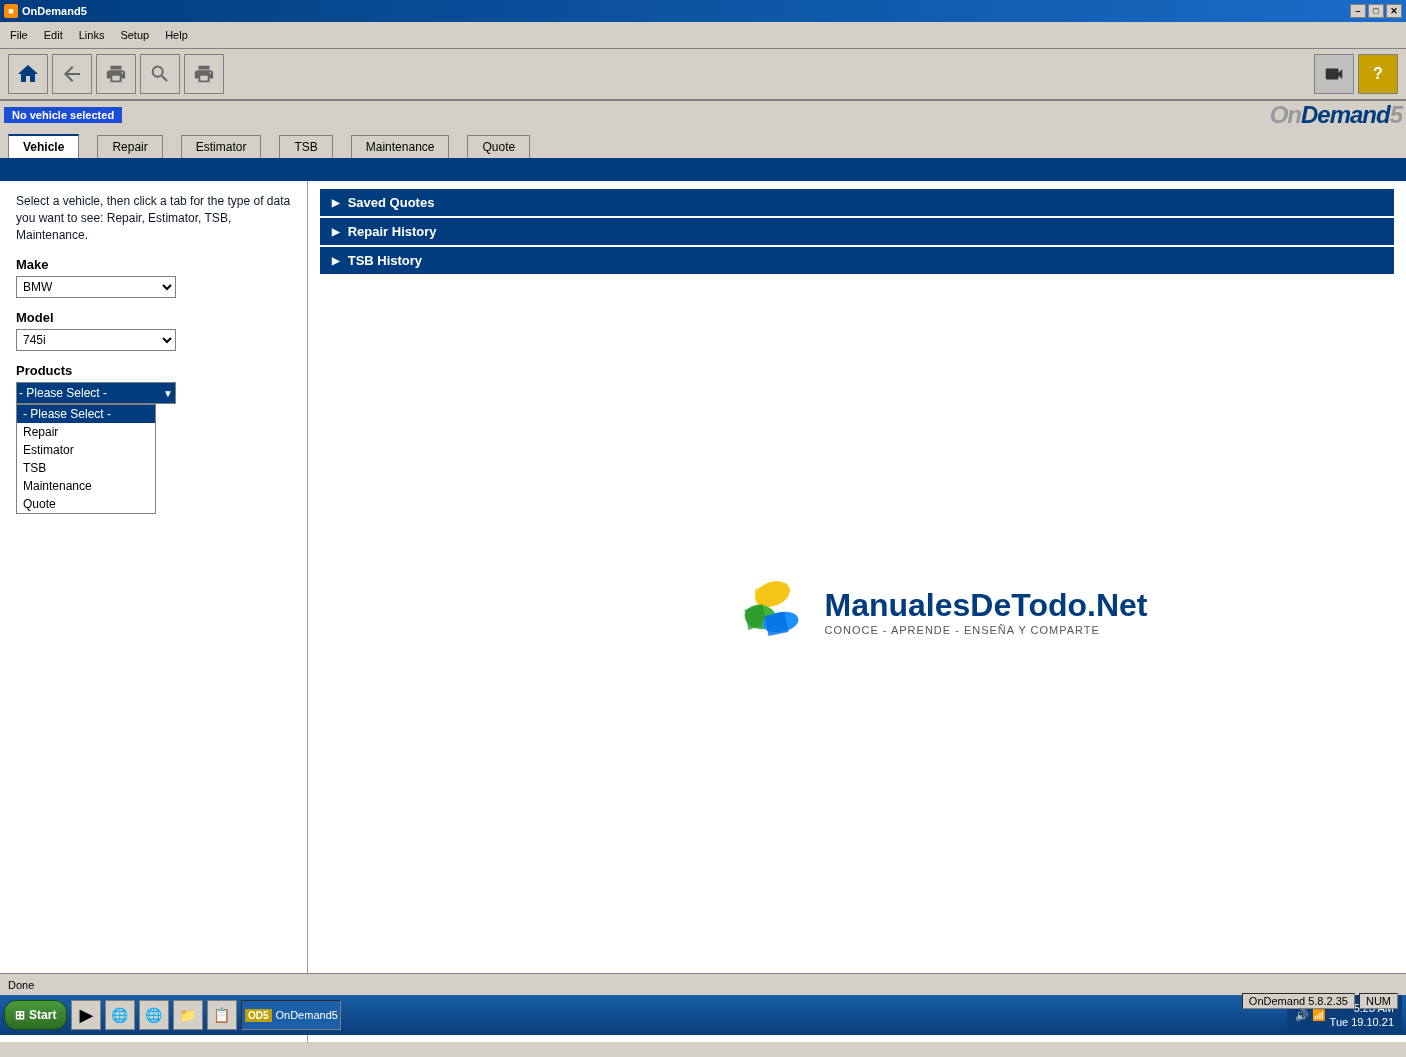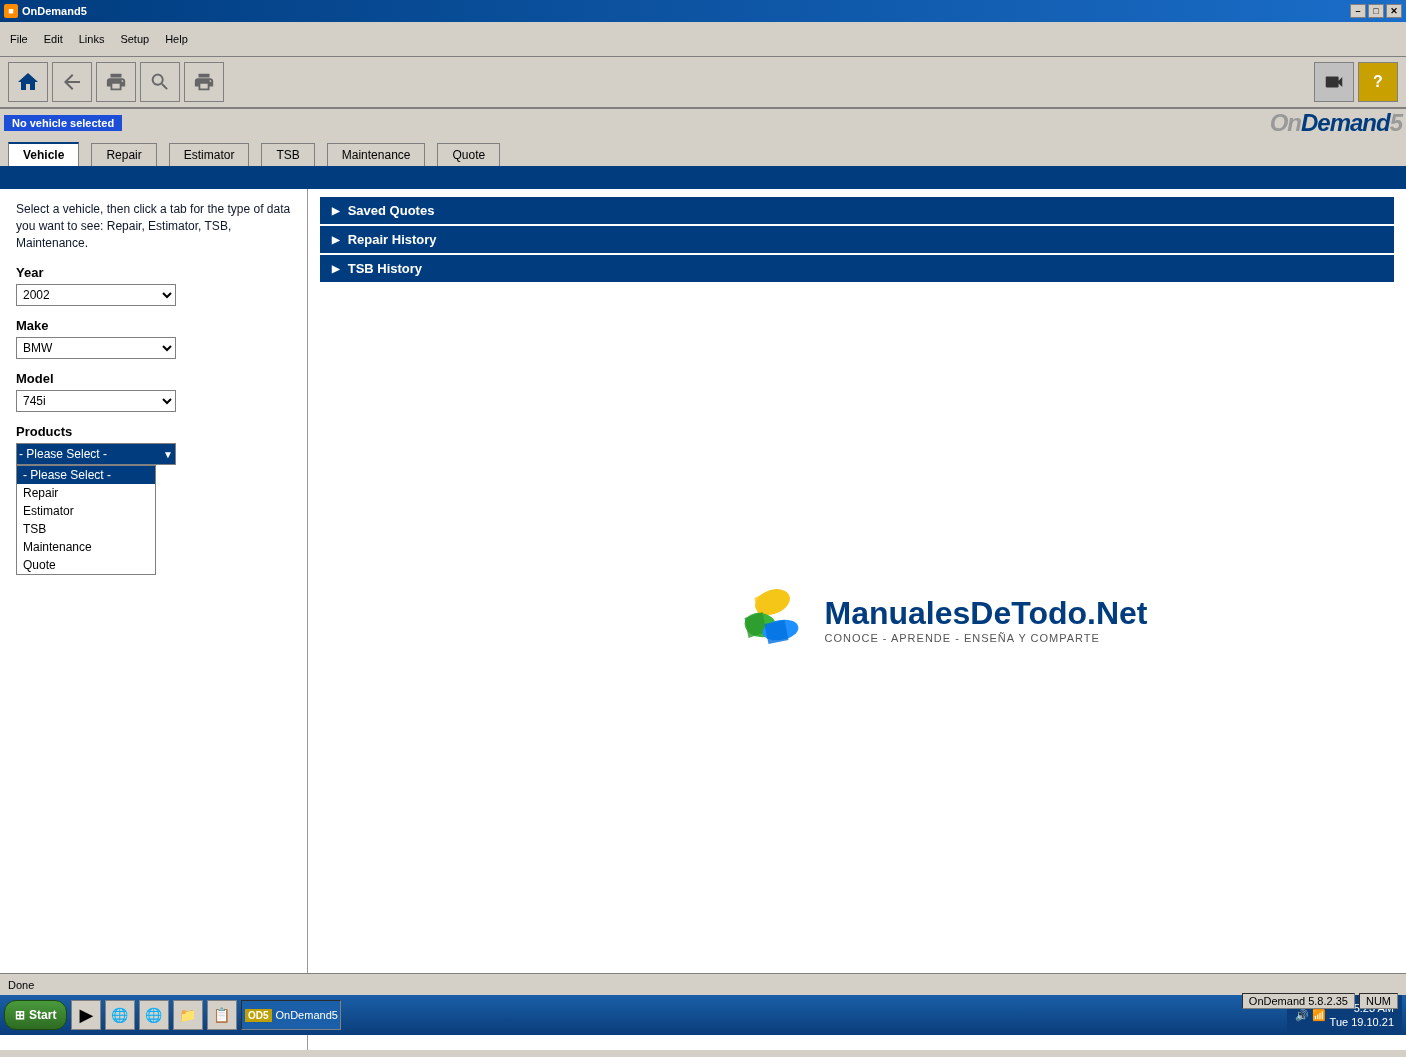--- a/index.html
+++ b/index.html
@@ -18,21 +18,21 @@
       font-weight: bold;
     }
     .title-bar-left { display: flex; align-items: center; gap: 4px; }
     .title-bar-icon { width: 14px; height: 14px; background: #ff8c00; border-radius: 2px; font-size: 9px; display: flex; align-items: center; justify-content: center; color: white; }
     .title-bar-controls { display: flex; gap: 2px; }
     .title-btn { width: 16px; height: 14px; background: #d4d0c8; border: 1px solid #808080; font-size: 9px; display: flex; align-items: center; justify-content: center; cursor: pointer; color: black; }
 
     
     .menu-bar {
       background: #d4d0c8;
-      height: 35px;
+      height: 27px;
       display: flex;
       align-items: center;
       padding: 0 4px;
       gap: 4px;
       border-bottom: 1px solid #808080;
     }
     .menu-item { font-size: 11px; padding: 2px 6px; cursor: pointer; color: black; }
 
     
     .toolbar {
@@ -84,21 +84,21 @@
       padding: 0 8px;
       border-bottom: 3px solid #003c7e;
     }
     .tab {
       padding: 4px 14px;
       border: 1px solid #808080;
       border-bottom: none;
       background: #d4d0c8;
       cursor: pointer;
       font-size: 12px;
-      margin-right: 12px;
+      margin-right: 18px;
       color: black;
     }
     .tab.active {
       background: white;
       border-top: 2px solid #003c7e;
       font-weight: bold;
     }
 
     
     .blue-strip {
@@ -379,26 +379,20 @@
   <div class="tab">Quote</div>
 </div>
 
 <div class="blue-strip"></div>
 
 <div class="main-content">
 
   <div class="left-panel">
     <p class="instruction-text">Select a vehicle, then click a tab for the type of data you want to see: Repair, Estimator, TSB, Maintenance.</p>
 
-    <div class="field-group">
-      <label class="field-label">Year</label>
-      <select class="field-select">
-        <option>2002</option>
-      </select>
-    </div>
 
     <div class="field-group">
       <label class="field-label">Make</label>
       <select class="field-select">
         <option>BMW</option>
       </select>
     </div>
 
     <div class="field-group">
       <label class="field-label">Model</label>

